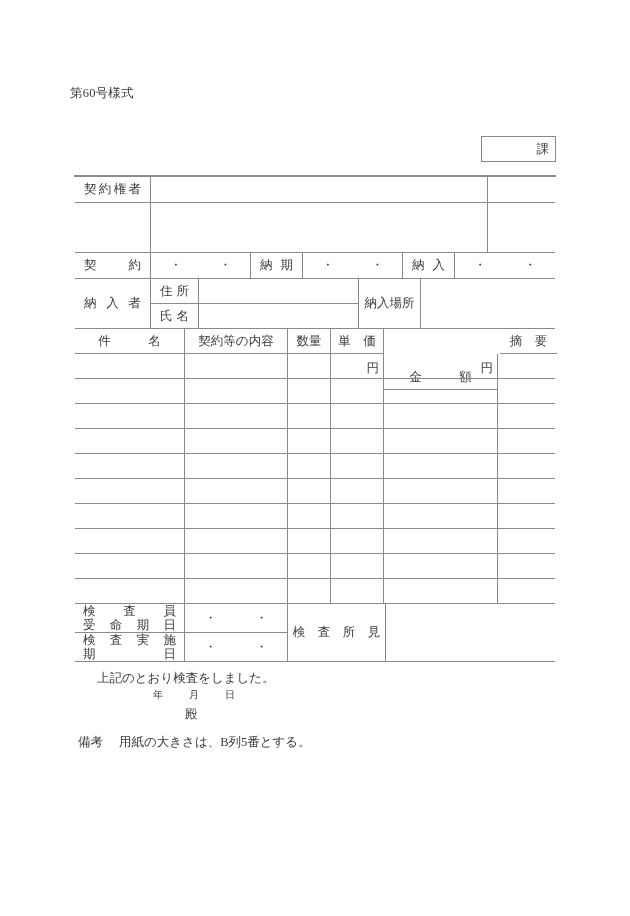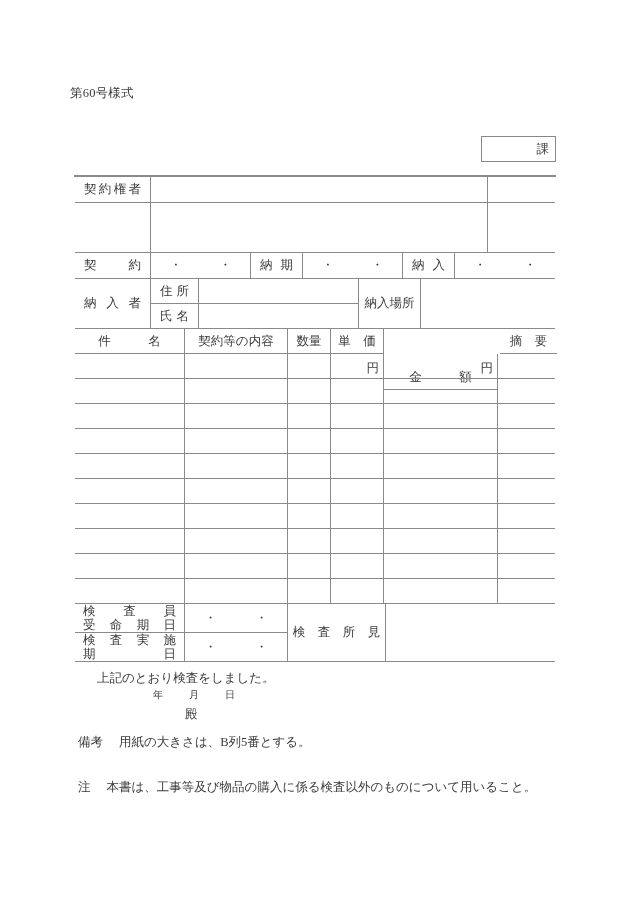--- a/index.html
+++ b/index.html
@@ -391,17 +391,14 @@
         <span>年</span><span class="gap"></span><span>月</span><span class="gap"></span><span>日</span>
       </div>
       <div class="stmt-line3">殿</div>
     </div>
 
   </div>
 
   <div class="note note1">
     <span>備考</span><span class="gap"></span><span>用紙の大きさは、B列5番とする。</span>
   </div>
-  <div class="note note2">
-    <span>注</span><span class="gap"></span><span>本書は、工事等及び物品の購入に係る検査以外のものについて用いること。</span>
-  </div>
 
 </div>
 
 </body></html>

